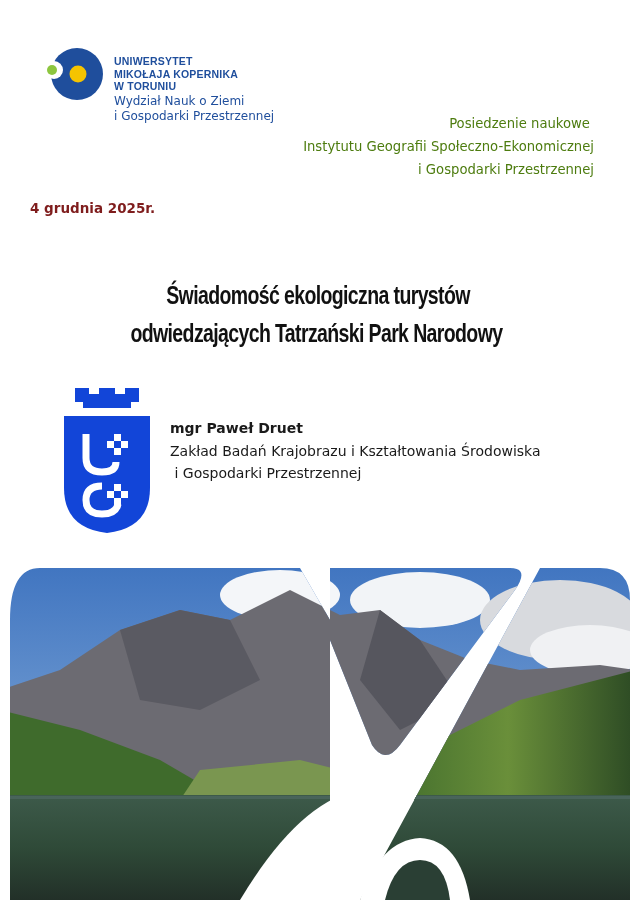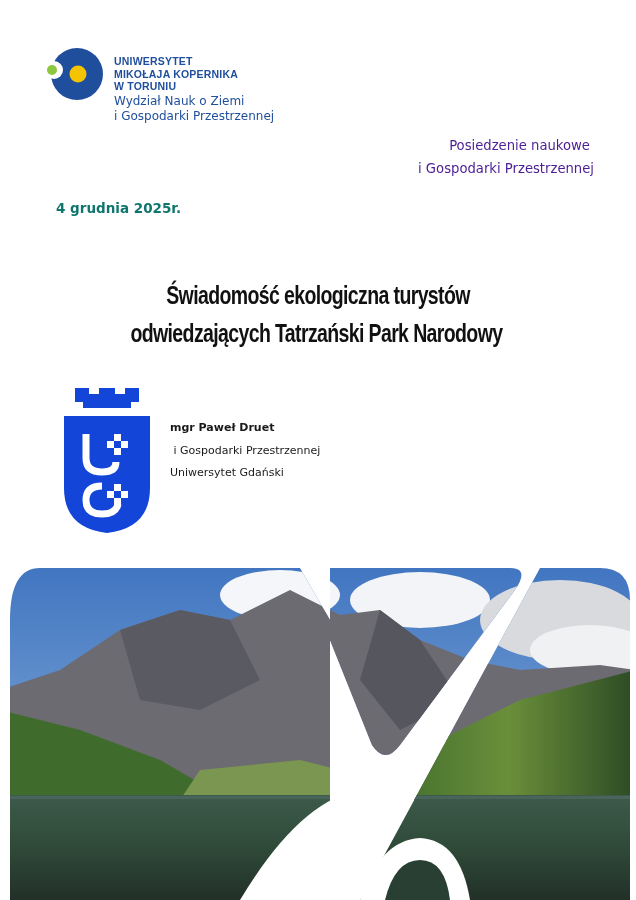--- a/index.html
+++ b/index.html
@@ -4,31 +4,31 @@
   <style>
     * { margin: 0; padding: 0; box-sizing: border-box; }
     html, body { width: 636px; height: 900px; background: #ffffff; overflow: hidden; }
     body { position: relative; font-family: "DejaVu Sans", sans-serif; color: #1a1a1a; }
 
     .umk-logo { position: absolute; left: 44px; top: 46px; width: 60px; height: 56px; }
     .umk-text { position: absolute; left: 114px; top: 55px; }
     .umk-name { font-family: Liberation Sans, sans-serif; font-weight: 700; font-size: 10.5px; line-height: 12.5px; color: #1f4e9c; letter-spacing: 0.2px; }
     .umk-dept { font-family: "DejaVu Sans", sans-serif; font-size: 12px; line-height: 13px; color: #1f4e9c; margin-top: 2px; }
 
-    .meeting { position: absolute; right: 42px; top: 134px; text-align: right; font-family: "DejaVu Sans", sans-serif; font-size: 13.2px; line-height: 23px; color: #4c1d95; }
+    .meeting { position: absolute; right: 42px; top: 112px; text-align: right; font-family: "DejaVu Sans", sans-serif; font-size: 13.2px; line-height: 23px; color: #4d7c0f; }
     .meeting .line1 { padding-right: 4px; }
 
-    .when { position: absolute; left: 56px; top: 197px; font-family: "DejaVu Sans", sans-serif; font-weight: 700; font-size: 13.5px; line-height: 23px; color: #0f766e; }
+    .when { position: absolute; left: 30px; top: 197px; font-family: "DejaVu Sans", sans-serif; font-weight: 700; font-size: 13.5px; line-height: 23px; color: #7f1d1d; }
 
     .title { position: absolute; left: 0; width: 636px; top: 276px; text-align: center; font-family: "Liberation Sans", sans-serif; font-weight: 700; font-size: 25px; line-height: 38px; color: #111; letter-spacing: -0.8px; transform: scaleX(0.78); transform-origin: 318px 0; }
     .title .t2 { padding-right: 4px; }
 
     .ug-crest { position: absolute; left: 62px; top: 388px; width: 90px; height: 145px; }
 
-    .speaker { position: absolute; left: 170px; top: 417px; font-family: "DejaVu Sans", sans-serif; font-size: 11px; line-height: 22.5px; color: #1a1a1a; }
+    .speaker { position: absolute; left: 170px; top: 417px; font-family: "DejaVu Sans", sans-serif; font-size: 14px; line-height: 22.5px; color: #1a1a1a; }
     .speaker .name { font-weight: 700; }
 
     .photo-wrap { position: absolute; left: 0; top: 560px; width: 636px; height: 340px; overflow: hidden; }
     .photo-wrap svg { display: block; }
   </style>
 </head>
 <body>
 
 <div class="umk-logo">
   <svg width="60" height="56" viewBox="0 0 60 56">
@@ -41,20 +41,21 @@
 <div class="umk-text">
   <div class="umk-name">UNIWERSYTET</div>
   <div class="umk-name">MIKOŁAJA KOPERNIKA</div>
   <div class="umk-name">W TORUNIU</div>
   <div class="umk-dept">Wydział Nauk o Ziemi</div>
   <div class="umk-dept">i Gospodarki Przestrzennej</div>
 </div>
 
 <div class="meeting">
   <div class="line1">Posiedzenie naukowe</div>
+  <div>Instytutu Geografii Społeczno-Ekonomicznej</div>
   <div>i Gospodarki Przestrzennej</div>
 </div>
 
 <div class="when">
   <div>4 grudnia 2025r.</div>
 </div>
 
 <div class="title">
   <div>Świadomość ekologiczna turystów</div>
   <div class="t2">odwiedzających Tatrzański Park Narodowy</div>
@@ -79,22 +80,22 @@
       <rect x="52" y="96" width="7" height="7"></rect>
       <rect x="45" y="103" width="7" height="7"></rect>
       <rect x="59" y="103" width="7" height="7"></rect>
       <rect x="52" y="110" width="7" height="7"></rect>
     </g>
   </svg>
 </div>
 
 <div class="speaker">
   <div class="name">mgr Paweł Druet</div>
+  <div>Zakład Badań Krajobrazu i Kształtowania Środowiska</div>
   <div style="white-space:pre"> i Gospodarki Przestrzennej</div>
-  <div>Uniwersytet Gdański</div>
 </div>
 
 <div class="photo-wrap">
   <svg width="636" height="340" viewBox="0 0 636 340">
     <defs>
       <linearGradient id="sky" x1="0" y1="0" x2="0" y2="1">
         <stop offset="0" stop-color="#3f74c0"></stop>
         <stop offset="1" stop-color="#7ea6d6"></stop>
       </linearGradient>
       <linearGradient id="water" x1="0" y1="0" x2="0" y2="1">

